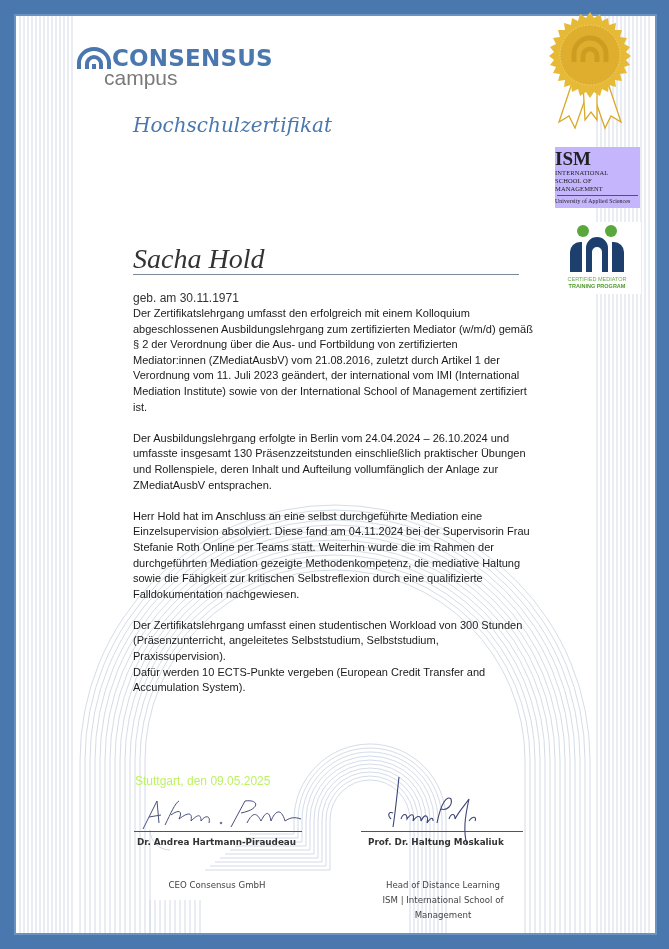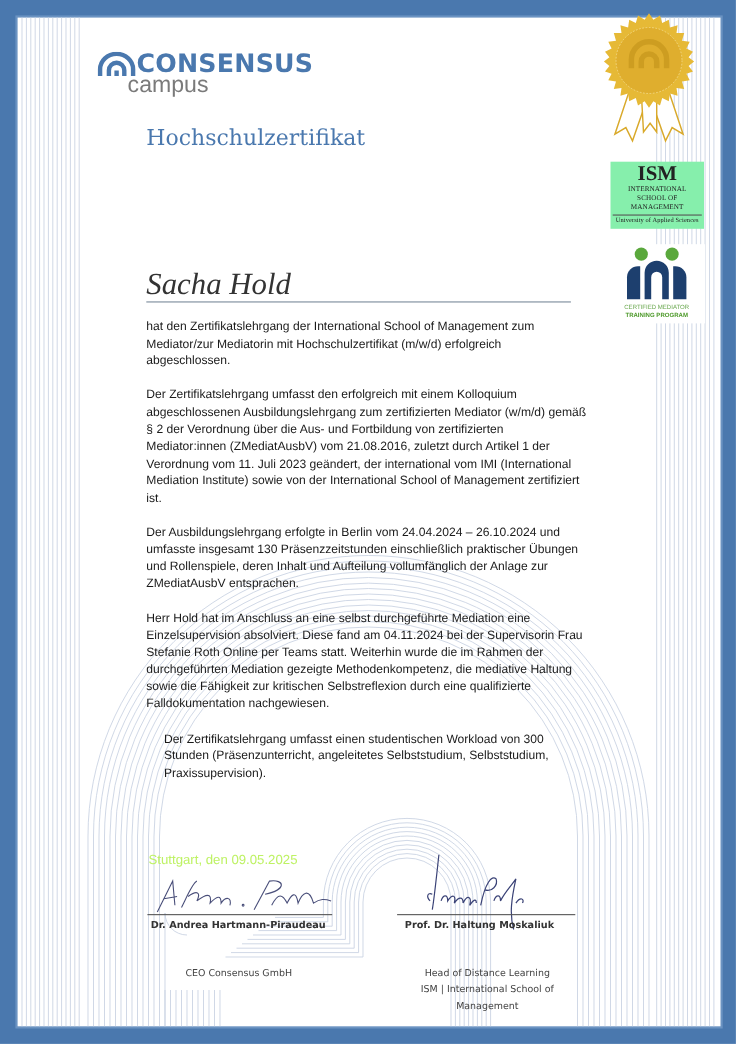--- a/index.html
+++ b/index.html
@@ -1,26 +1,26 @@
 <!DOCTYPE html>
 <html><head>
   <meta charset="utf-8">
   <style>
     html, body { margin: 0; padding: 0; }
     body { width: 669px; height: 949px; position: relative; overflow: hidden; background: #ffffff; font-family: "Liberation Sans", sans-serif; }
     .page { position: absolute; left: 0; top: 0; width: 669px; height: 949px; background: #4a78ae; }
     .inner { position: absolute; left: 16px; top: 16px; width: 639px; height: 917px; background: #ffffff; overflow: hidden; box-shadow: 0 0 0 2px #6b93c2; }
     .bg-svg { position: absolute; left: -16px; top: -16px; width: 669px; height: 949px; }
-    .logo { position: absolute; left: 88px; top: 45px; }
+    .logo { position: absolute; left: 76px; top: 45px; }
     .logo-row { display: flex; align-items: center; }
     .logo-word { font-family: "DejaVu Sans", sans-serif; font-weight: bold; font-size: 23px; color: #4a78ae; letter-spacing: 0.2px; line-height: 26px; }
     .logo-sub { font-family: Liberation Sans, sans-serif; font-size: 21px; color: #7a7a7a; margin-left: 28px; line-height: 18px; margin-top: -2px; }
-    .title { position: absolute; left: 133px; top: 113px; font-family: "DejaVu Serif", serif; font-size: 20px; color: #4a78ae; }
+    .title { position: absolute; left: 133px; top: 113px; font-family: "DejaVu Serif", serif; font-size: 20px; color: #4a78ae; font-style: italic; }
     .seal { position: absolute; left: 545px; top: 10px; width: 90px; height: 125px; }
-    .ism { position: absolute; left: 555px; top: 147px; width: 85px; text-align: center; font-family: "Liberation Serif", serif; color: #222; background: #86efac; padding: 2px 0 3px; }
+    .ism { position: absolute; left: 555px; top: 147px; width: 85px; font-family: "Liberation Serif", serif; color: #222; background: #c4b5fd; padding: 2px 0 3px; }
     .ism .big { font-size: 19px; font-weight: bold; line-height: 20px; }
     .ism .small { font-size: 6.5px; line-height: 8px; letter-spacing: 0.1px; }
     .ism .rule { border-top: 1px solid #555; margin: 2px 2px 1px; }
     .imi { position: absolute; left: 553px; top: 222px; width: 88px; height: 72px; background: #fff; text-align: center; }
     .imi .l1 { font-size: 5.5px; color: #6aa84f; line-height: 7px; margin-top: -2px; }
     .imi .l2 { font-size: 5.5px; font-weight: bold; color: #4e9a2b; line-height: 7px; }
     .name { position: absolute; left: 133px; top: 243px; font-family: "Liberation Serif", serif; font-style: italic; font-size: 28px; color: #333; }
     .name-rule { position: absolute; left: 133px; top: 274px; width: 386px; border-top: 1px solid #7a8a9a; }
     .body { position: absolute; left: 133px; top: 290px; width: 400px; font-size: 11px; line-height: 15.6px; color: #1a1a1a; }
     .body p { margin: 0 0 15.6px 0; }
@@ -158,25 +158,26 @@
       <path d="M58 50 V30 A10 10 0 0 0 48 20 L46 20 L46 50 Z" fill="#1d3f6e"></path>
     </svg>
     <div class="l1">CERTIFIED MEDIATOR</div>
     <div class="l2">TRAINING PROGRAM</div>
   </div>
 
   <div class="name">Sacha Hold</div>
   <div class="name-rule"></div>
 
   <div class="body">
-    <p class="p0">hat den Zertifikatslehrgang der International School of Management zum Mediator/zur Mediatorin mit Hochschulzertifikat (m/w/d) erfolgreich abgeschlossen.</p>
+    <p class="dob">geb. am 30.11.1971</p>
     <p>Der Zertifikatslehrgang umfasst den erfolgreich mit einem Kolloquium abgeschlossenen Ausbildungslehrgang zum zertifizierten Mediator (w/m/d) gemäß § 2 der Verordnung über die Aus- und Fortbildung von zertifizierten Mediator:innen (ZMediatAusbV) vom 21.08.2016, zuletzt durch Artikel 1 der Verordnung vom 11. Juli 2023 geändert, der international vom IMI (International Mediation Institute) sowie von der International School of Management zertifiziert ist.</p>
     <p>Der Ausbildungslehrgang erfolgte in Berlin vom 24.04.2024 – 26.10.2024 und umfasste insgesamt 130 Präsenzzeitstunden einschließlich praktischer Übungen und Rollenspiele, deren Inhalt und Aufteilung vollumfänglich der Anlage zur ZMediatAusbV entsprachen.</p>
     <p>Herr Hold hat im Anschluss an eine selbst durchgeführte Mediation eine Einzelsupervision absolviert. Diese fand am 04.11.2024 bei der Supervisorin Frau Stefanie Roth Online per Teams statt. Weiterhin wurde die im Rahmen der durchgeführten Mediation gezeigte Methodenkompetenz, die mediative Haltung sowie die Fähigkeit zur kritischen Selbstreflexion durch eine qualifizierte Falldokumentation nachgewiesen.</p>
-    <p style="margin:16px;">Der Zertifikatslehrgang umfasst einen studentischen Workload von 300 Stunden (Präsenzunterricht, angeleitetes Selbststudium, Selbststudium, Praxissupervision).</p>
+    <p style="margin:0;">Der Zertifikatslehrgang umfasst einen studentischen Workload von 300 Stunden (Präsenzunterricht, angeleitetes Selbststudium, Selbststudium, Praxissupervision).</p>
+    <p style="margin:0;">Dafür werden 10 ECTS-Punkte vergeben (European Credit Transfer and Accumulation System).</p>
   </div>
 
   <div class="place">Stuttgart, den 09.05.2025</div>
 
   <svg class="sig-svg" style="left:135px; top:793px;" width="170" height="40" viewBox="0 0 170 40">
     <g fill="none" stroke="#4a4f7a" stroke-width="1">
       <path d="M8 36 L22 8 L24 30 M14 24 L26 22"></path>
       <path d="M30 32 C36 20 40 10 44 8 M36 22 C44 16 48 18 44 26 C52 20 58 18 56 28 C62 22 66 20 66 28 C70 22 76 22 74 30"></path>
       <circle cx="86" cy="30" r="0.8"></circle>
       <path d="M96 34 L110 8 C124 6 126 16 106 20 M112 30 C118 18 122 20 126 28 C130 20 134 16 136 28 C140 18 146 14 150 28 C156 24 160 24 166 26"></path>

